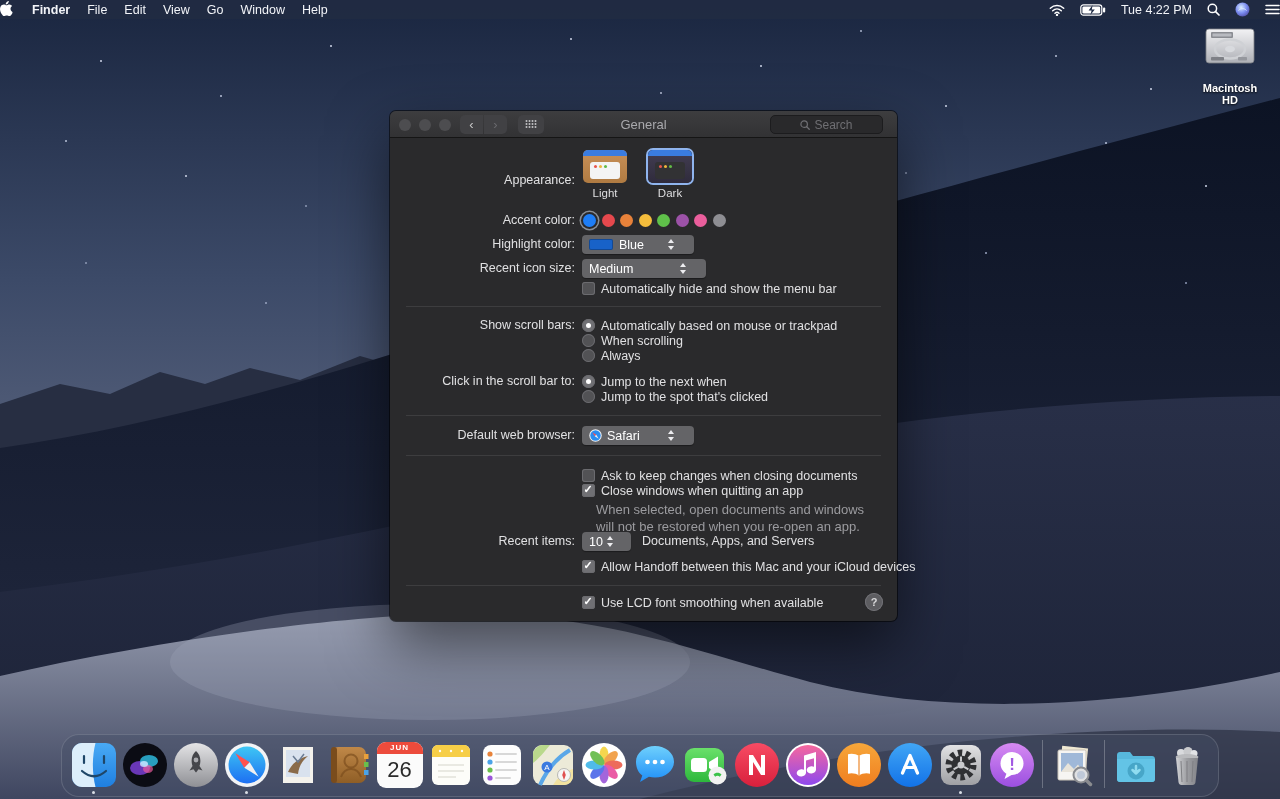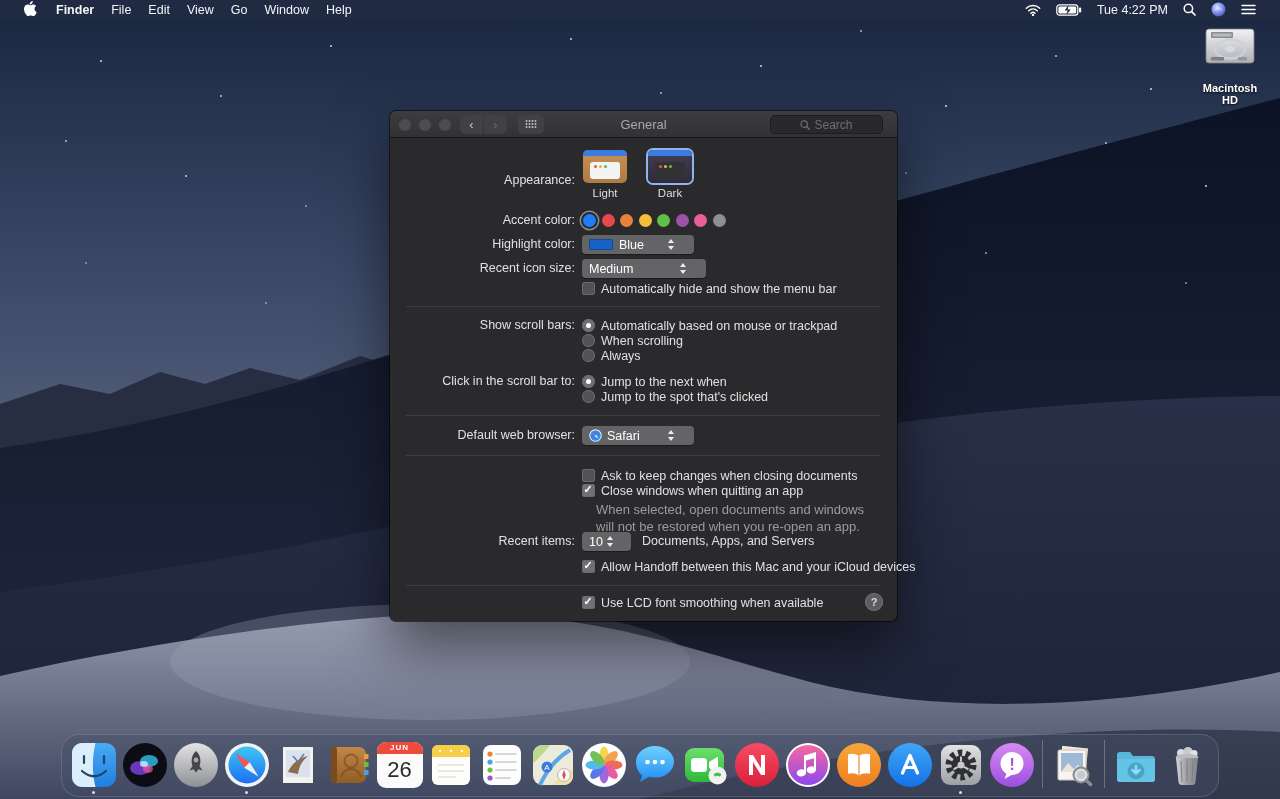--- a/index.html
+++ b/index.html
@@ -13,21 +13,21 @@
     box-shadow: 100px 60px #cfd6e8, 220px 95px #b9c2d8, 330px 45px #cfd6e8, 455px 120px #aab4cc,
       570px 38px #cfd6e8, 660px 92px #b9c2d8, 760px 65px #cfd6e8, 860px 30px #aab4cc,
       945px 105px #cfd6e8, 1055px 55px #b9c2d8, 1150px 88px #cfd6e8, 1235px 42px #aab4cc,
       65px 140px #b9c2d8, 185px 175px #cfd6e8, 305px 205px #8e99b5, 505px 185px #b9c2d8,
       705px 155px #cfd6e8, 905px 172px #8e99b5, 1105px 142px #b9c2d8, 1205px 185px #cfd6e8,
       85px 262px #8e99b5, 265px 302px #9aa5c0, 425px 258px #8e99b5, 985px 252px #9aa5c0,
       1185px 282px #8e99b5, 540px 255px #7e89a5, 640px 320px #707c9a; }
 
   
   .menubar { position:absolute; top:0; left:0; right:0; height:19px; background:rgba(34,44,66,.80);
-    display:flex; align-items:center; padding:0 24px; color:#f2f4f8; font-size:12.5px; z-index:50; }
+    display:flex; align-items:center; padding:0 0; color:#f2f4f8; font-size:12.5px; z-index:50; }
   .mleft { display:flex; align-items:center; gap:17px; }
   .mi { white-space:nowrap; }
   .mi.bold { font-weight:bold; margin-left:2px; }
   .mright { margin-left:auto; display:flex; align-items:center; gap:15px;text-align:center; }
   .mright svg { display:block; }
 
   
   .hd { position:absolute; left:1194px; top:24px; width:72px; text-align:center; z-index:5; }
   .hd-label { margin-top:8px; font-size:11px; font-weight:bold; color:#fff; text-shadow:0 1px 2px rgba(0,0,0,.85); }
 

